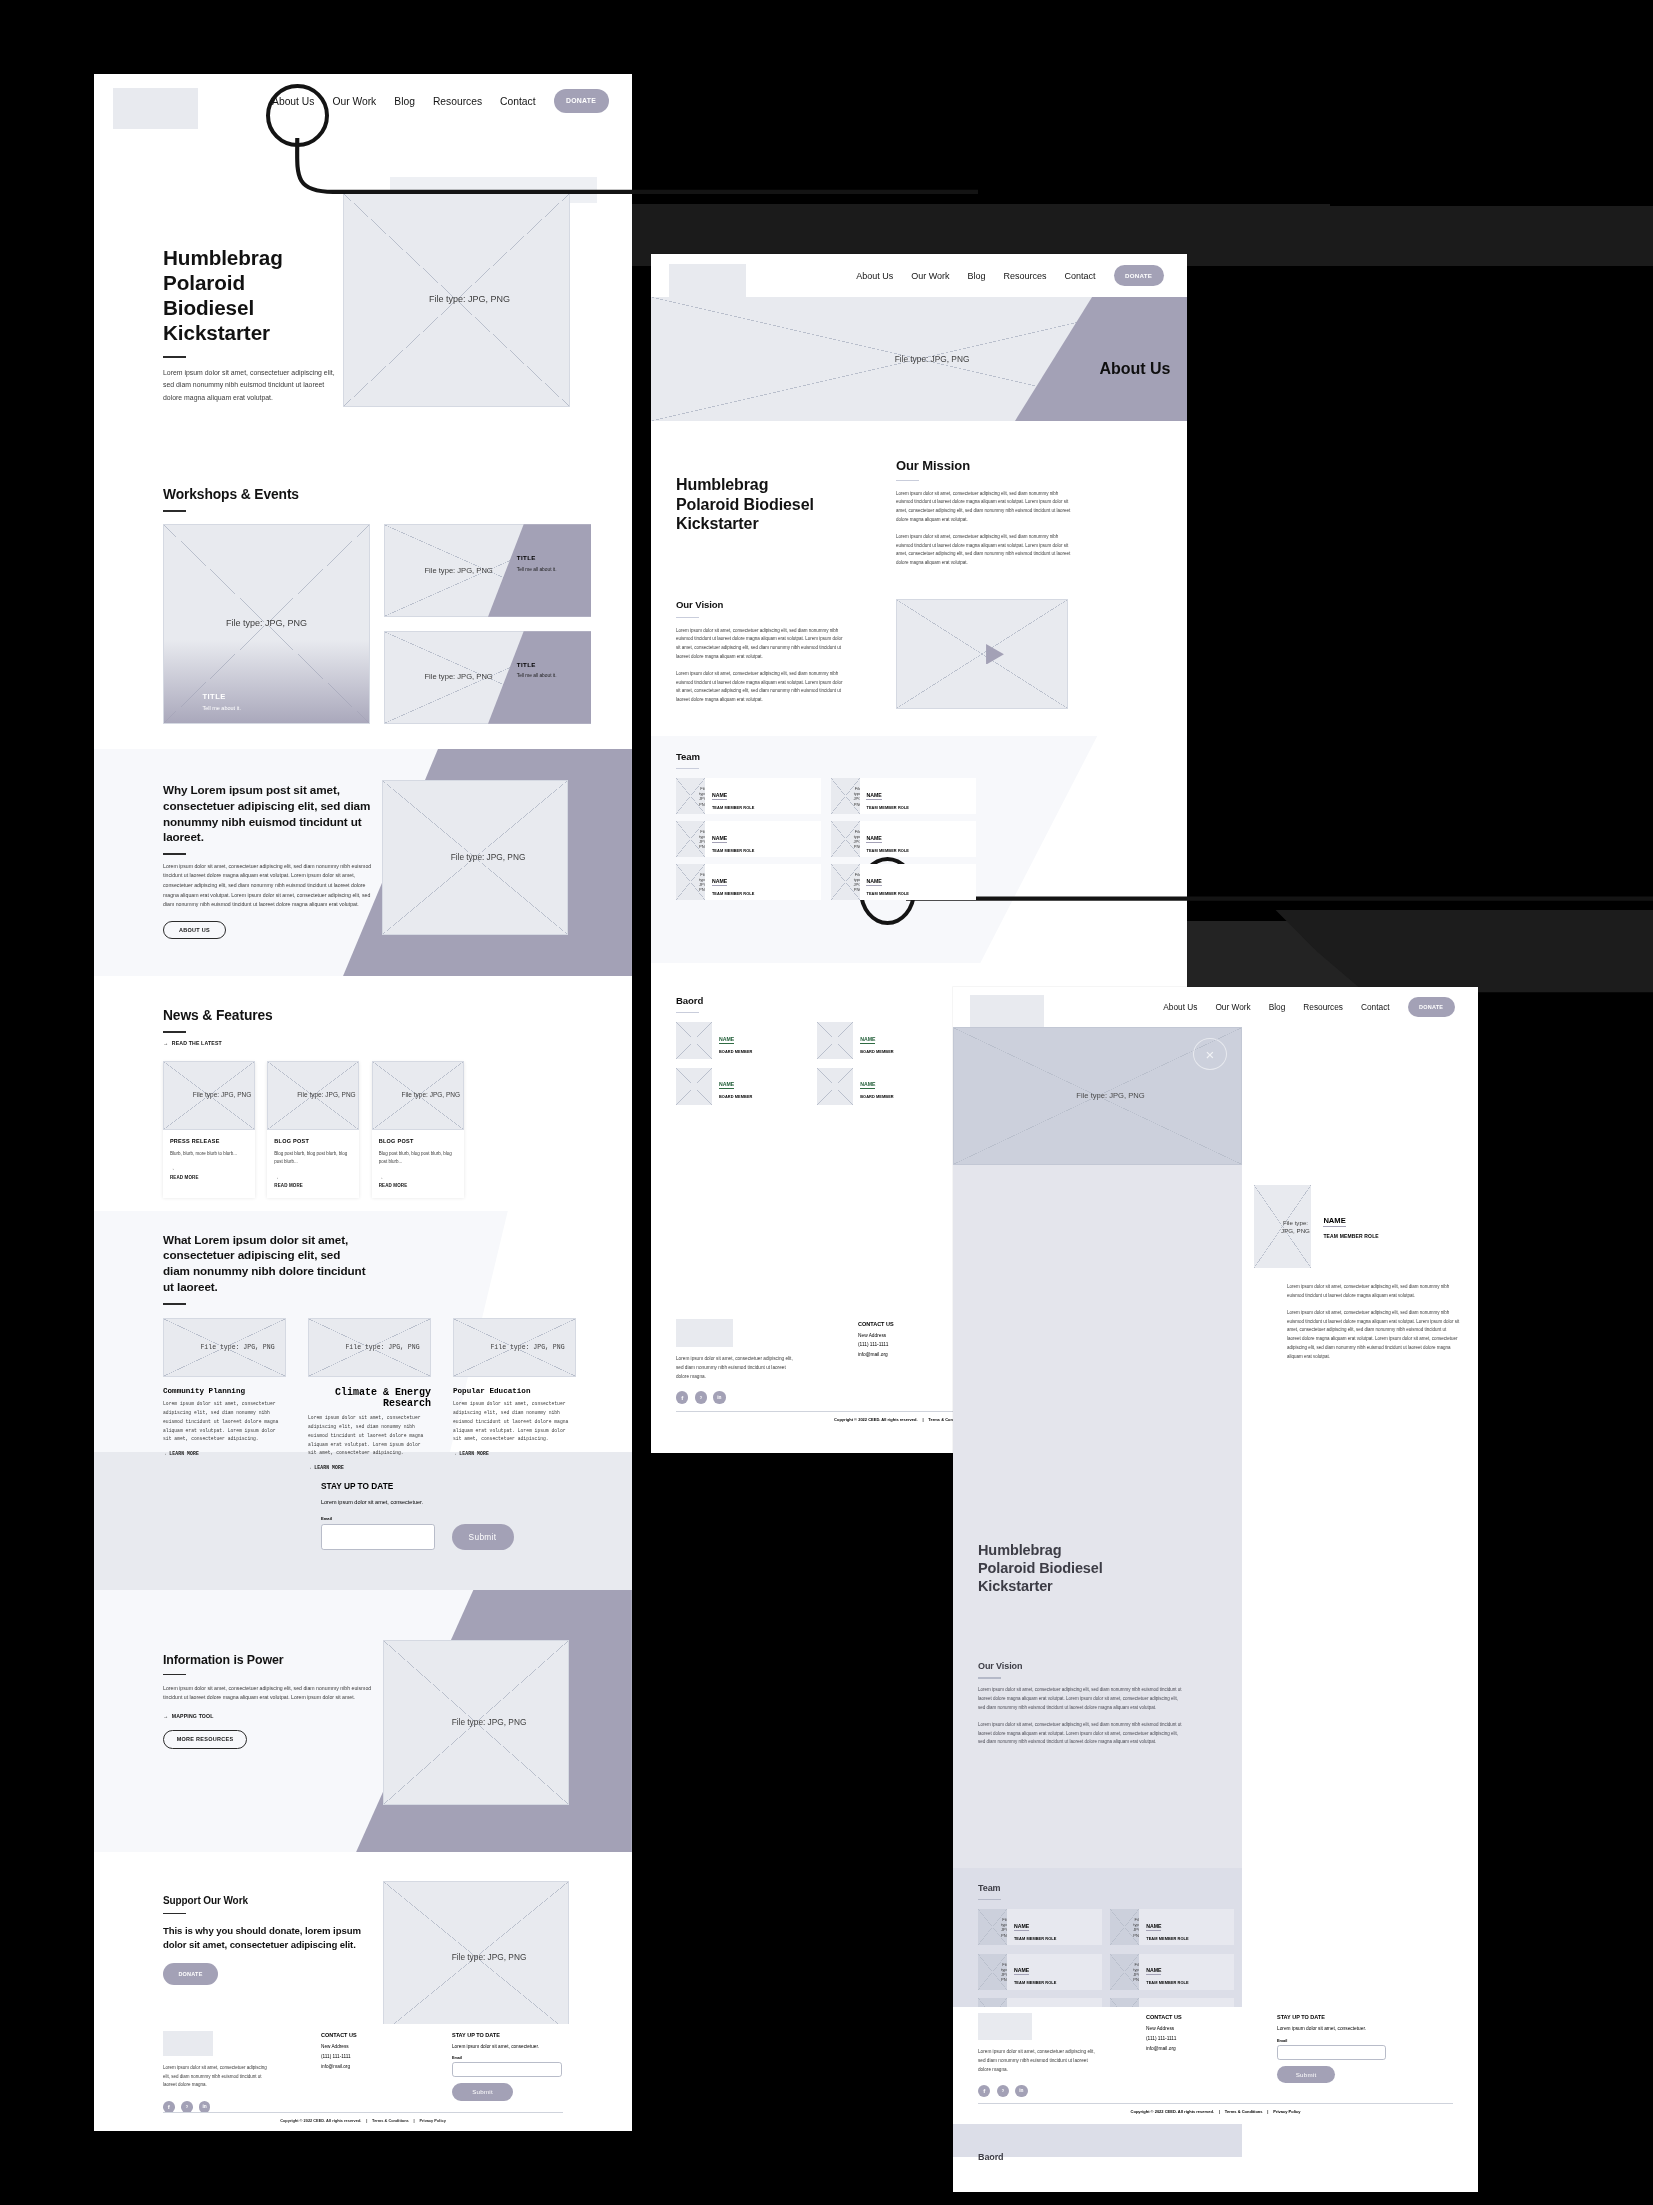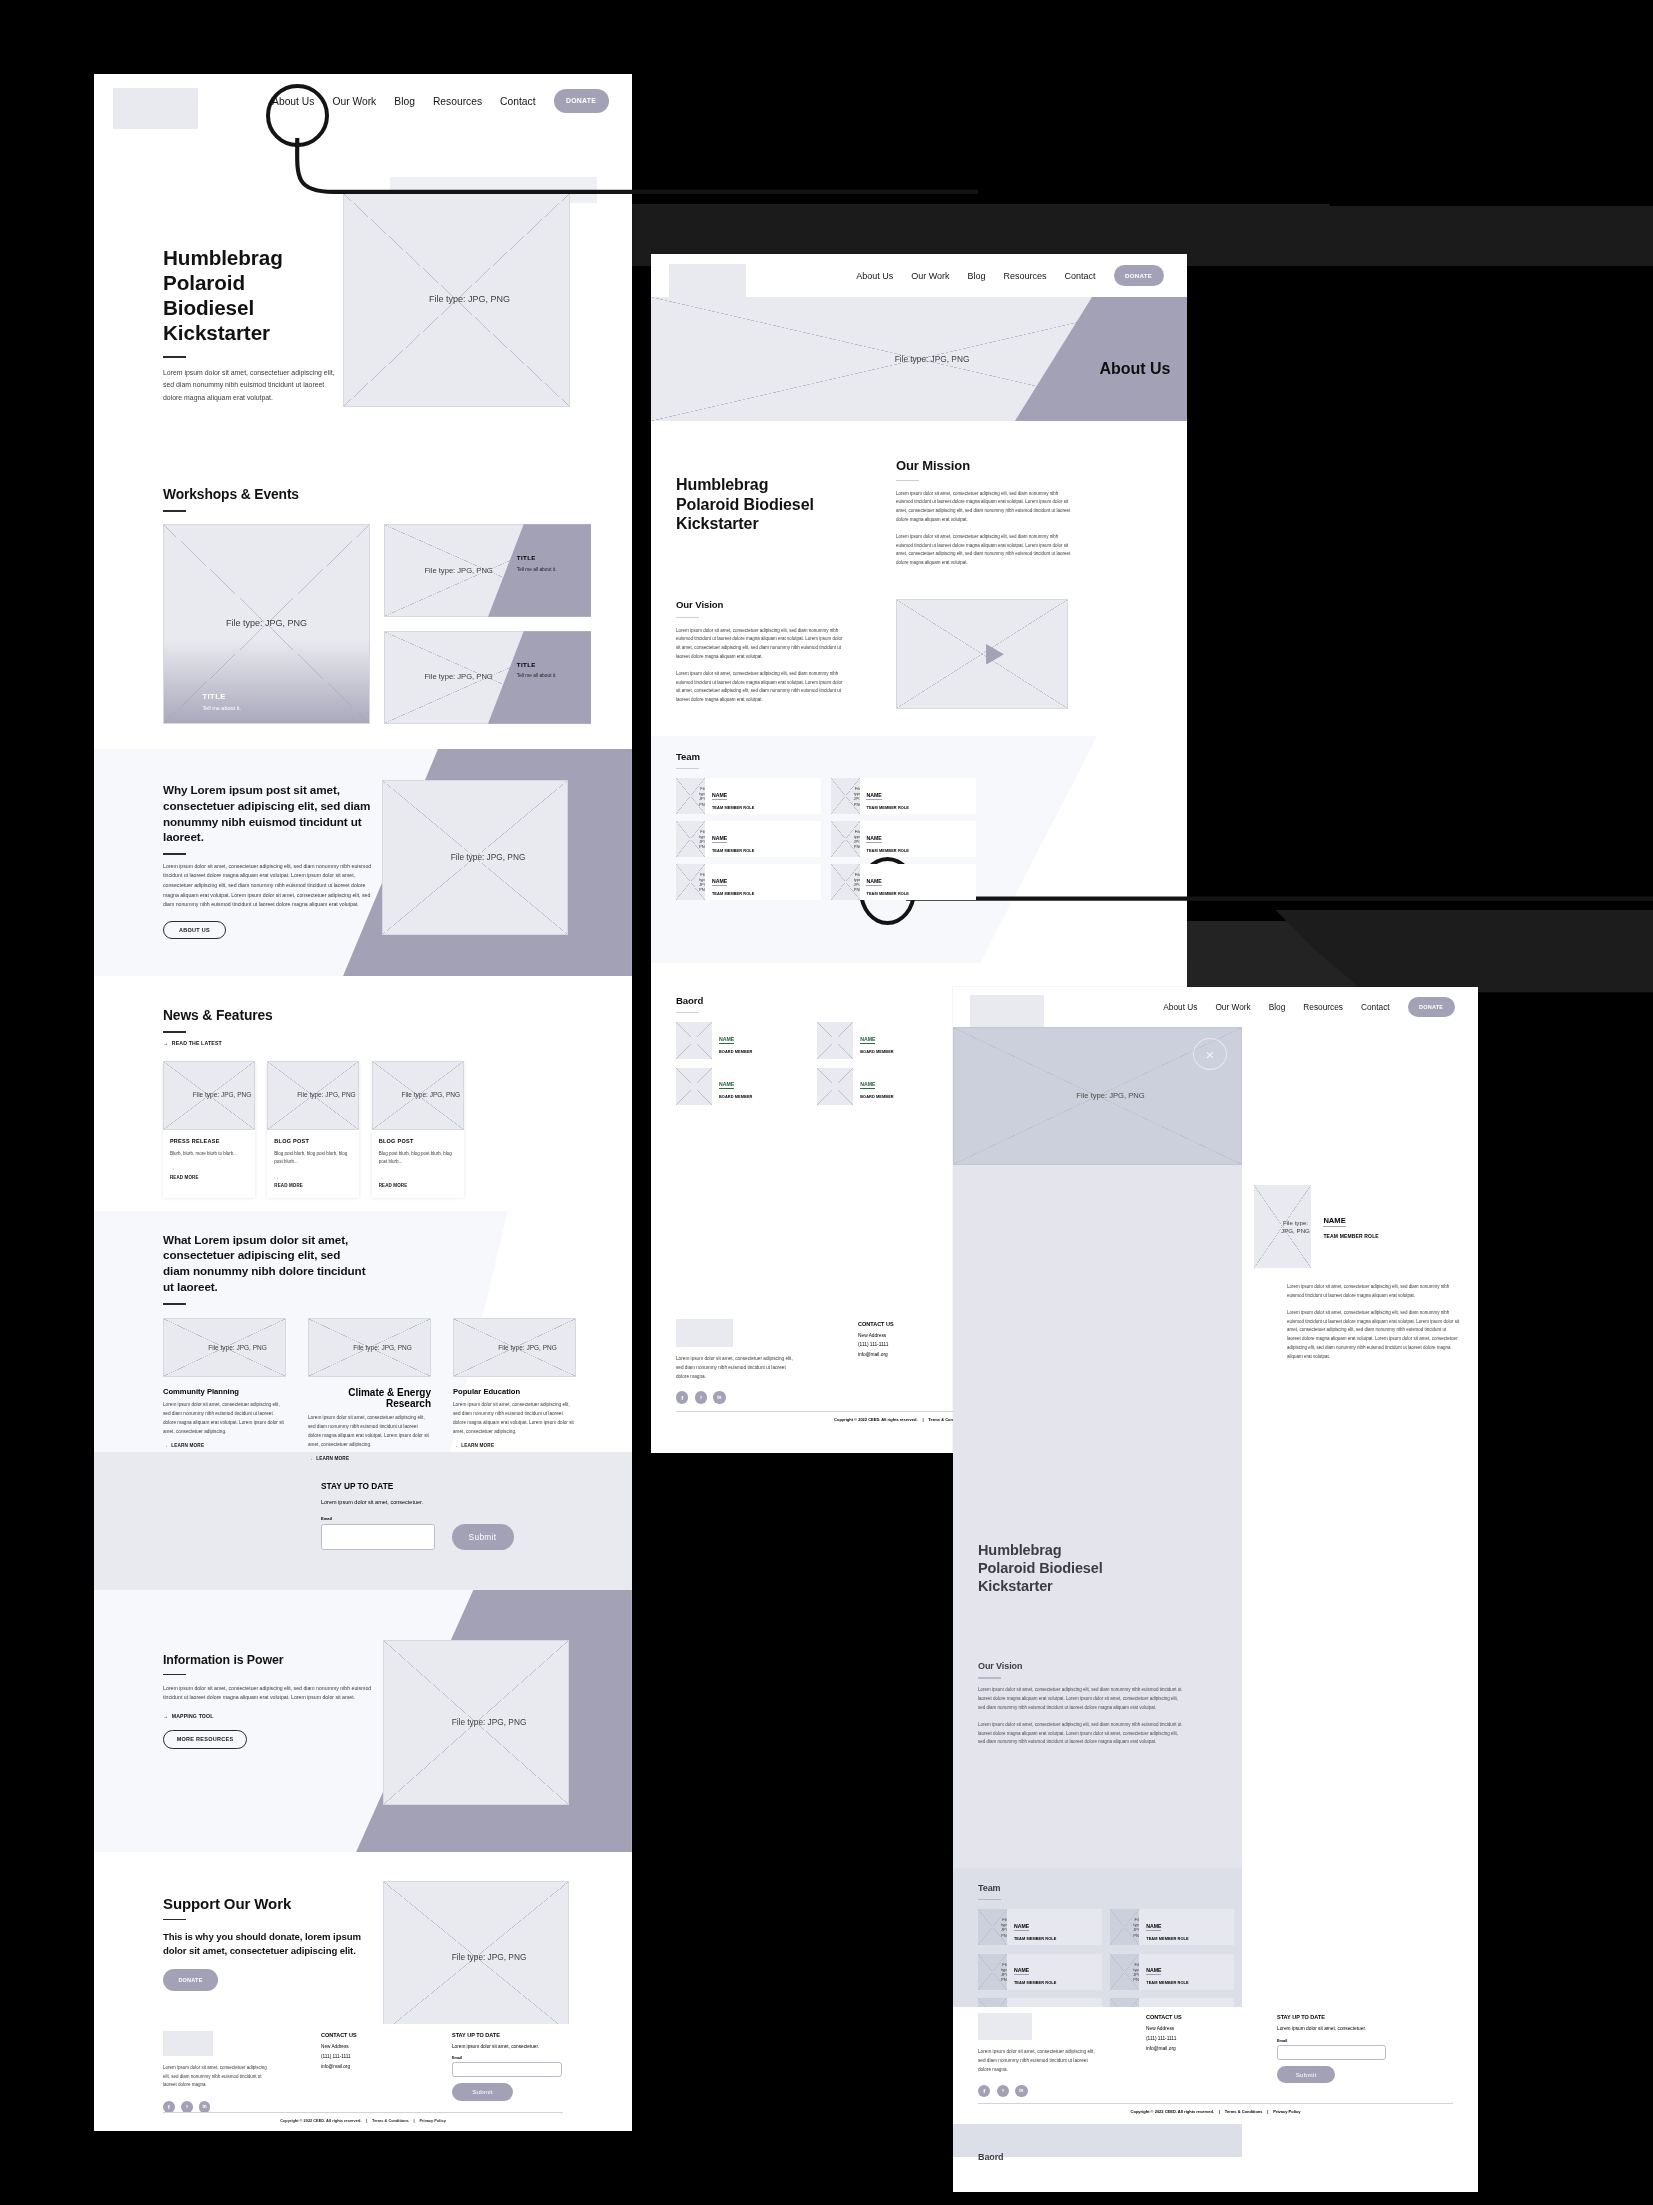--- a/index.html
+++ b/index.html
@@ -231,21 +231,21 @@
       </div>
     </div>
 
     <div style="position:absolute; left:0; top:1137px; width:538px; height:345px; background:#f7f8fb; overflow:hidden;">
       <svg style="position:absolute; right:0; top:0; width:207px; height:345px;" viewBox="0 0 300 500" width="207" height="345">
         <polygon points="120,0 300,0 300,500 0,500" fill="#ffffff"></polygon>
       </svg>
       <div style="position:absolute; left:69px; top:20.7px; width:413px; z-index:2;">
         <h2 style="font-size:11.7px; line-height:1.35; width:207px;">What Lorem ipsum dolor sit amet, consectetuer adipiscing elit, sed diam nonummy nibh dolore tincidunt ut laoreet.</h2>
         <div class="rule" style="margin:8.3px 0 13.8px;"></div>
-        <div style="display:flex; gap:22px;">
+        <div style="display:flex; gap:22px;font-family:Liberation Mono, monospace;">
           <div style="width:124px;">
             <div class="ph" style="height:59px;">
                 <span style="font-size:6.5px;">File type: JPG, PNG</span>
               </div>
             <div style="font-size:7.6px; font-weight:700; margin-top:9.6px;">Community Planning</div>
             <p style="font-size:4.7px; line-height:1.9; margin-top:4.8px;">Lorem ipsum dolor sit amet, consectetuer adipiscing elit, sed diam nonummy nibh euismod tincidunt ut laoreet dolore magna aliquam erat volutpat. Lorem ipsum dolor sit amet, consectetuer adipiscing.</p>
             <div class="arrowlink" style="font-size:4.7px; margin-top:6.9px;">
               <span>→</span>
               <span>LEARN MORE</span>
             </div>
@@ -305,21 +305,21 @@
         </div>
         <div class="pill-outline" style="width:84px;height:18.6px;font-size:5.5px;margin-top:11px;">MORE RESOURCES</div>
       </div>
     </div>
 
     <div style="position:absolute; left:0; top:1778px; width:538px; height:221px; background:#ffffff;">
       <div class="ph" style="position:absolute; left:289px; top:29px; width:186px; height:152px;">
         <span style="font-size:8.3px;">File type: JPG, PNG</span>
       </div>
       <div style="position:absolute; left:69px; top:43px; width:207px;">
-        <h2 style="font-size:15px;">Support Our Work</h2>
+        <h2 style="font-size:10px;">Support Our Work</h2>
         <div class="rule" style="margin:6.9px 0 9.6px;"></div>
         <h3 style="font-size:9.6px; line-height:1.45;">This is why you should donate, lorem ipsum dolor sit amet, consectetuer adipiscing elit.</h3>
         <div class="pill-solid" style="width:55px;height:22px;font-size:5.5px;margin-top:11px;">DONATE</div>
       </div>
     </div>
 
     <div style="position:absolute; left:0; top:1950px; width:538px; height:110px; background:#fff;">
       <div style="position:absolute; left:69px; top:6.9px;">
         <div class="logo-box" style="width:50px;height:25px;"></div>
         <p style="font-size:4.5px; line-height:1.9; width:110px; margin-top:8.3px;">Lorem ipsum dolor sit amet, consectetuer adipiscing elit, sed diam nonummy nibh euismod tincidunt ut laoreet dolore magna.</p>

